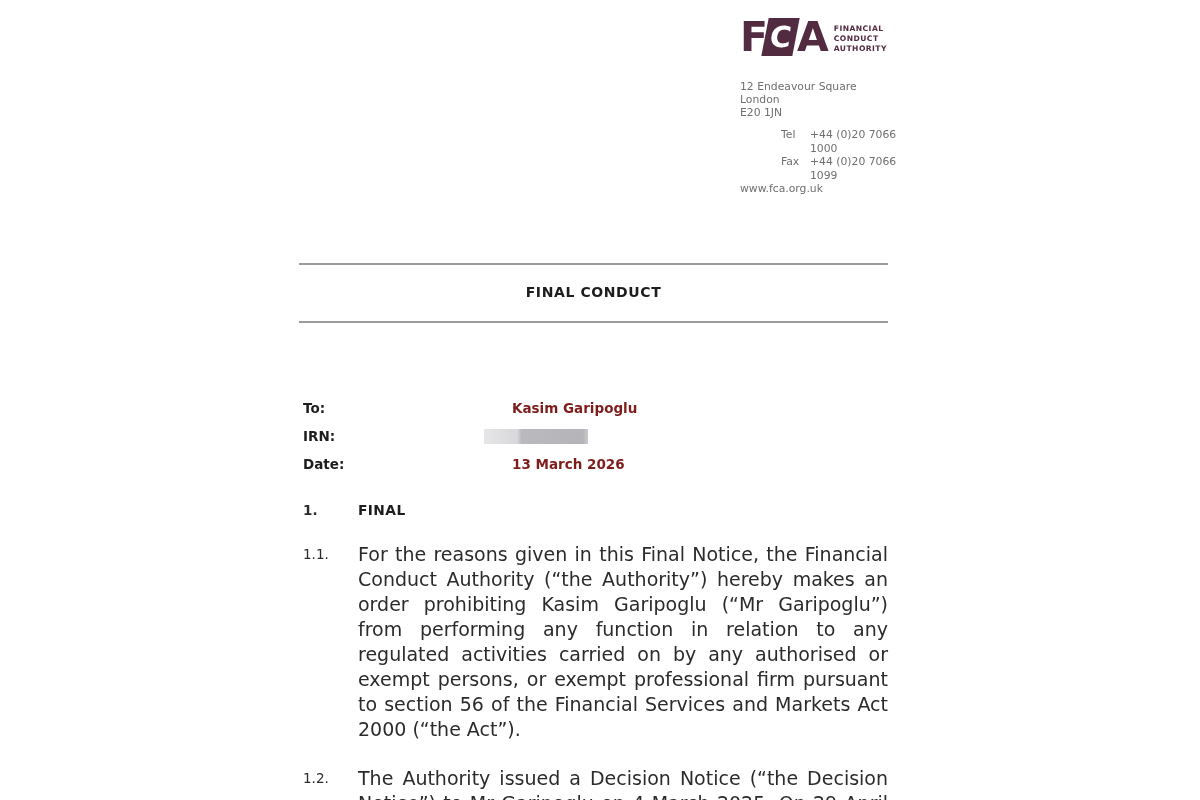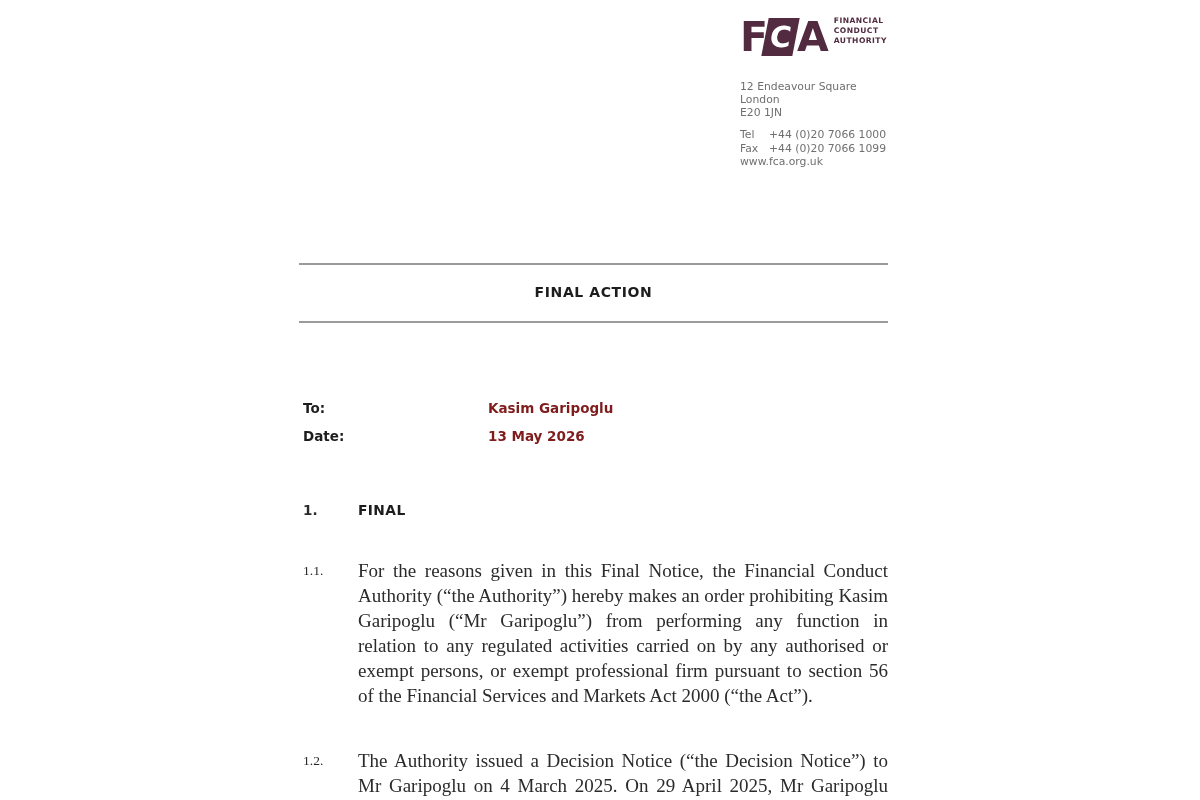--- a/index.html
+++ b/index.html
@@ -26,53 +26,54 @@
   .logo-cbox {
     display: inline-flex; align-items: center; justify-content: center;
     width: 31px; height: 38px; margin: 0 1px 0 -1px;
     transform: skewX(-11deg);
   }
   .logo-cbox span {
     color: #fff; font-size: 29px; font-weight: bold;
     transform: skewX(4deg);
   }
   .wordmark {
+    margin-top: 8px;
     font-size: 7.6px; font-weight: bold; letter-spacing: 0.45px;
     line-height: 10px;
   }
   .address { margin-top: 22px; font-size: 10.8px; line-height: 13px; color: #6f6f6f; }
   .contact { margin-top: 9px; font-size: 10.8px; line-height: 13.5px; color: #6f6f6f; }
   .contact-row { display: flex; }
-  .contact-label { width: 29px; flex: 0 0 29px; }
+  .contact-label { width: 29px; flex: 0 0 29px; margin-left: 41px; }
 
   
   .title-block { position: absolute; left: 299px; top: 263px; width: 589px; }
   .rule { border: none; height: 2px; background: #9b9b9b; }
   .doc-title {
     text-align: center; font-size: 14px; font-weight: bold;
     letter-spacing: 0.6px; color: #1d1d1d;
     margin: 20px 0 21px 0; line-height: 15px;
   }
 
   
   .meta { position: absolute; left: 303px; top: 400px; width: 585px; }
-  .meta-row { display: flex; height: 28px; align-items: flex-start; }
+  .meta-row { display: flex; height: 28px; align-items: flex-start; gap: 24px; }
   .meta-label { width: 185px; flex: 0 0 185px; font-weight: bold; font-size: 13.5px; color: #1d1d1d; }
   .meta-value { font-weight: bold; font-size: 13.5px; color: #7f1d1d; }
   .redacted {
     display: inline-block; width: 104px; height: 15px; margin-left: -28px; margin-top: 1px;
     background: linear-gradient(to right, #e6e6e8 0%, #d8d8db 32%, #bababe 36%, #b5b5b9 95%, #c9c9cc 100%);
     filter: blur(0.7px);
     border-radius: 1px;
   }
 
   
   .content { position: absolute; left: 303px; top: 503px; width: 585px; }
   .heading-row { display: flex; font-weight: bold; font-size: 13.8px; color: #1d1d1d; }
-  .para-row { display: flex; margin-top: 40px; font-family: Liberation Serif, serif; }
+  .para-row { display: flex; margin-top: 24px; }
   .para-num { width: 55px; flex: 0 0 55px; font-size: 13.5px; line-height: 25px; color: #2b2b2b; }
   .heading-row .para-num { line-height: 15px; }
   .heading-title { font-size: 13.8px; letter-spacing: 0.4px; line-height: 15px; }
   .para-text {
     flex: 1; font-size: 19px; line-height: 25px; color: #2b2b2b;
     text-align: justify;
   }
 </style>
 </head>
 <body>
@@ -109,32 +110,36 @@
       <div class="contact-row">
         <span class="contact-label">Fax</span>
         <span>+44 (0)20 7066 1099</span>
       </div>
       <div>www.fca.org.uk</div>
     </div>
   </div>
 
   <div class="title-block">
     <hr class="rule">
-    <div class="doc-title">FINAL ACTION</div>
+    <div class="doc-title">FINAL CONDUCT</div>
     <hr class="rule">
   </div>
 
   <div class="meta">
     <div class="meta-row">
       <span class="meta-label">To:</span>
       <span class="meta-value">Kasim Garipoglu</span>
     </div>
     <div class="meta-row">
+      <span class="meta-label">IRN:</span>
+      <span class="redacted"></span>
+    </div>
+    <div class="meta-row">
       <span class="meta-label">Date:</span>
-      <span class="meta-value">13 May 2026</span>
+      <span class="meta-value">13 March 2026</span>
     </div>
   </div>
 
   <div class="content">
     <div class="heading-row">
       <span class="para-num">1.</span>
       <span class="heading-title">FINAL</span>
     </div>
 
     <div class="para-row">

